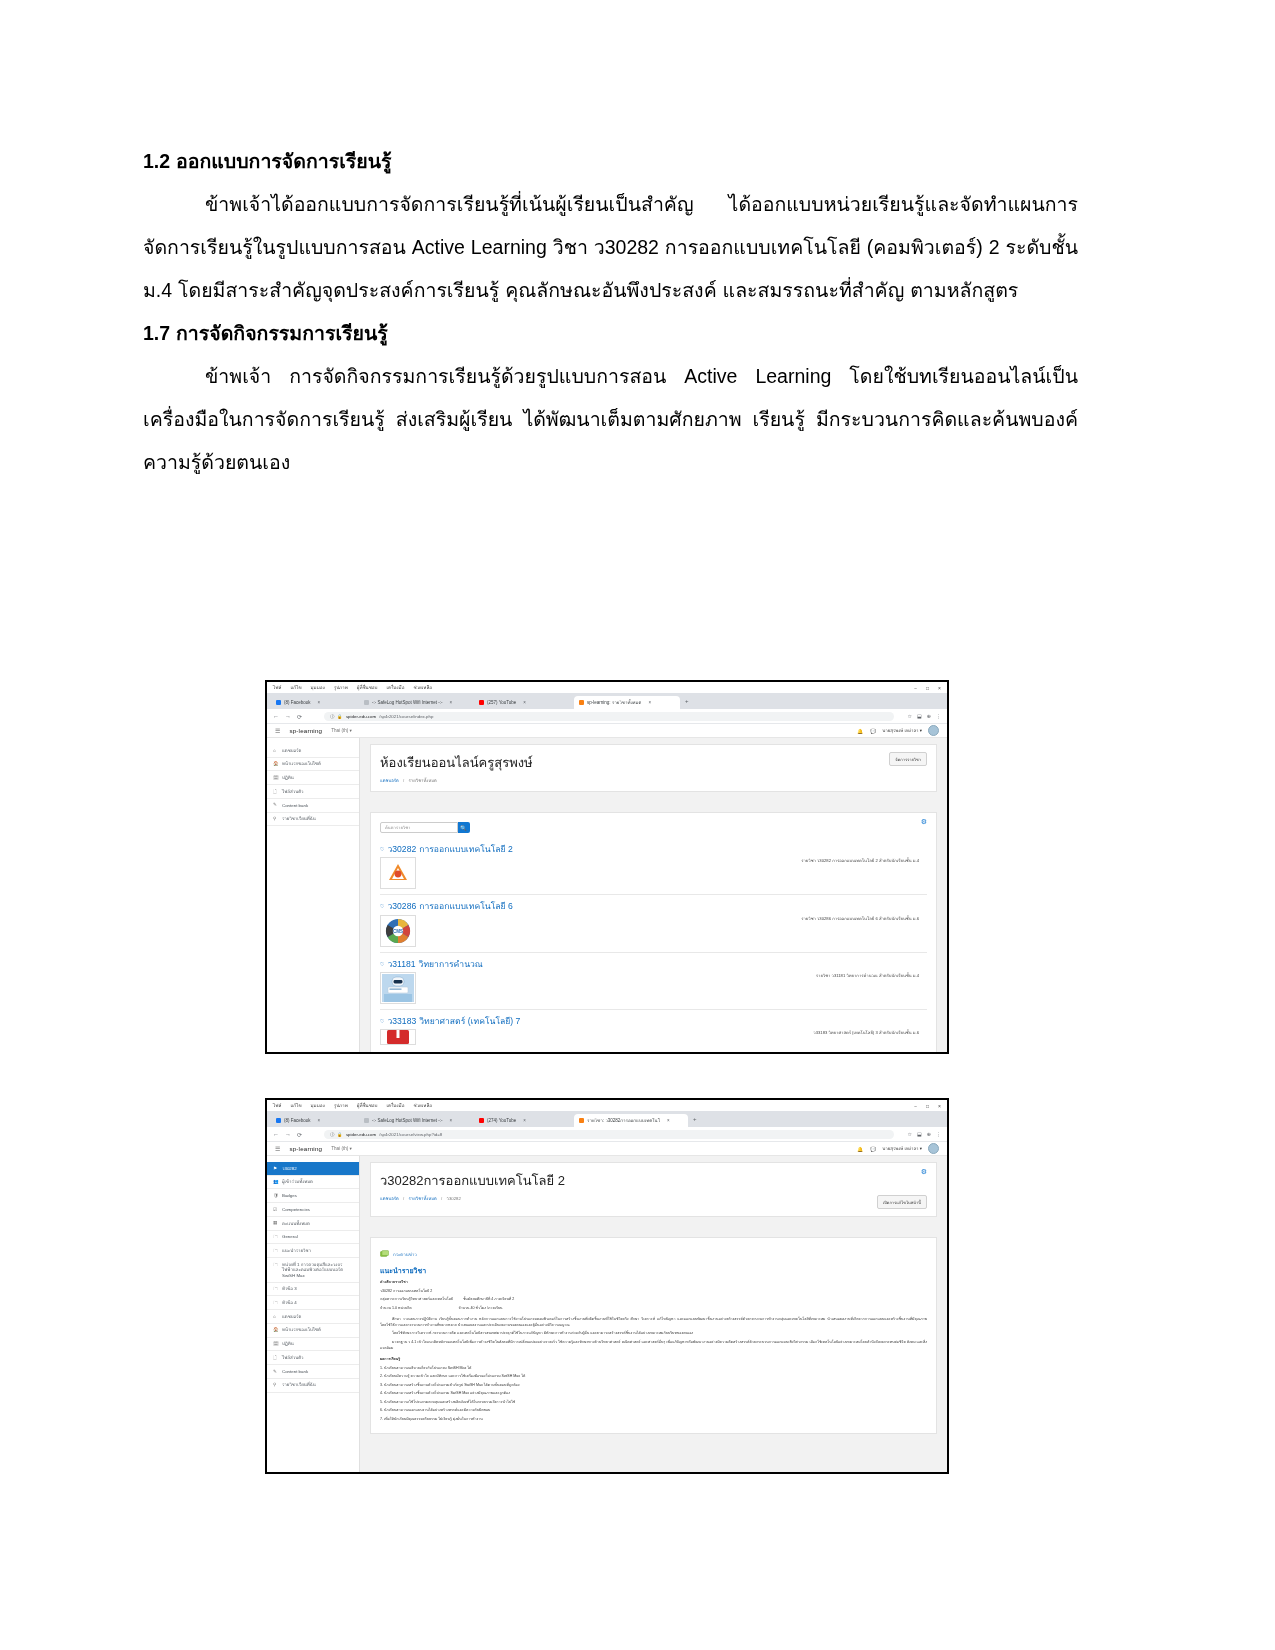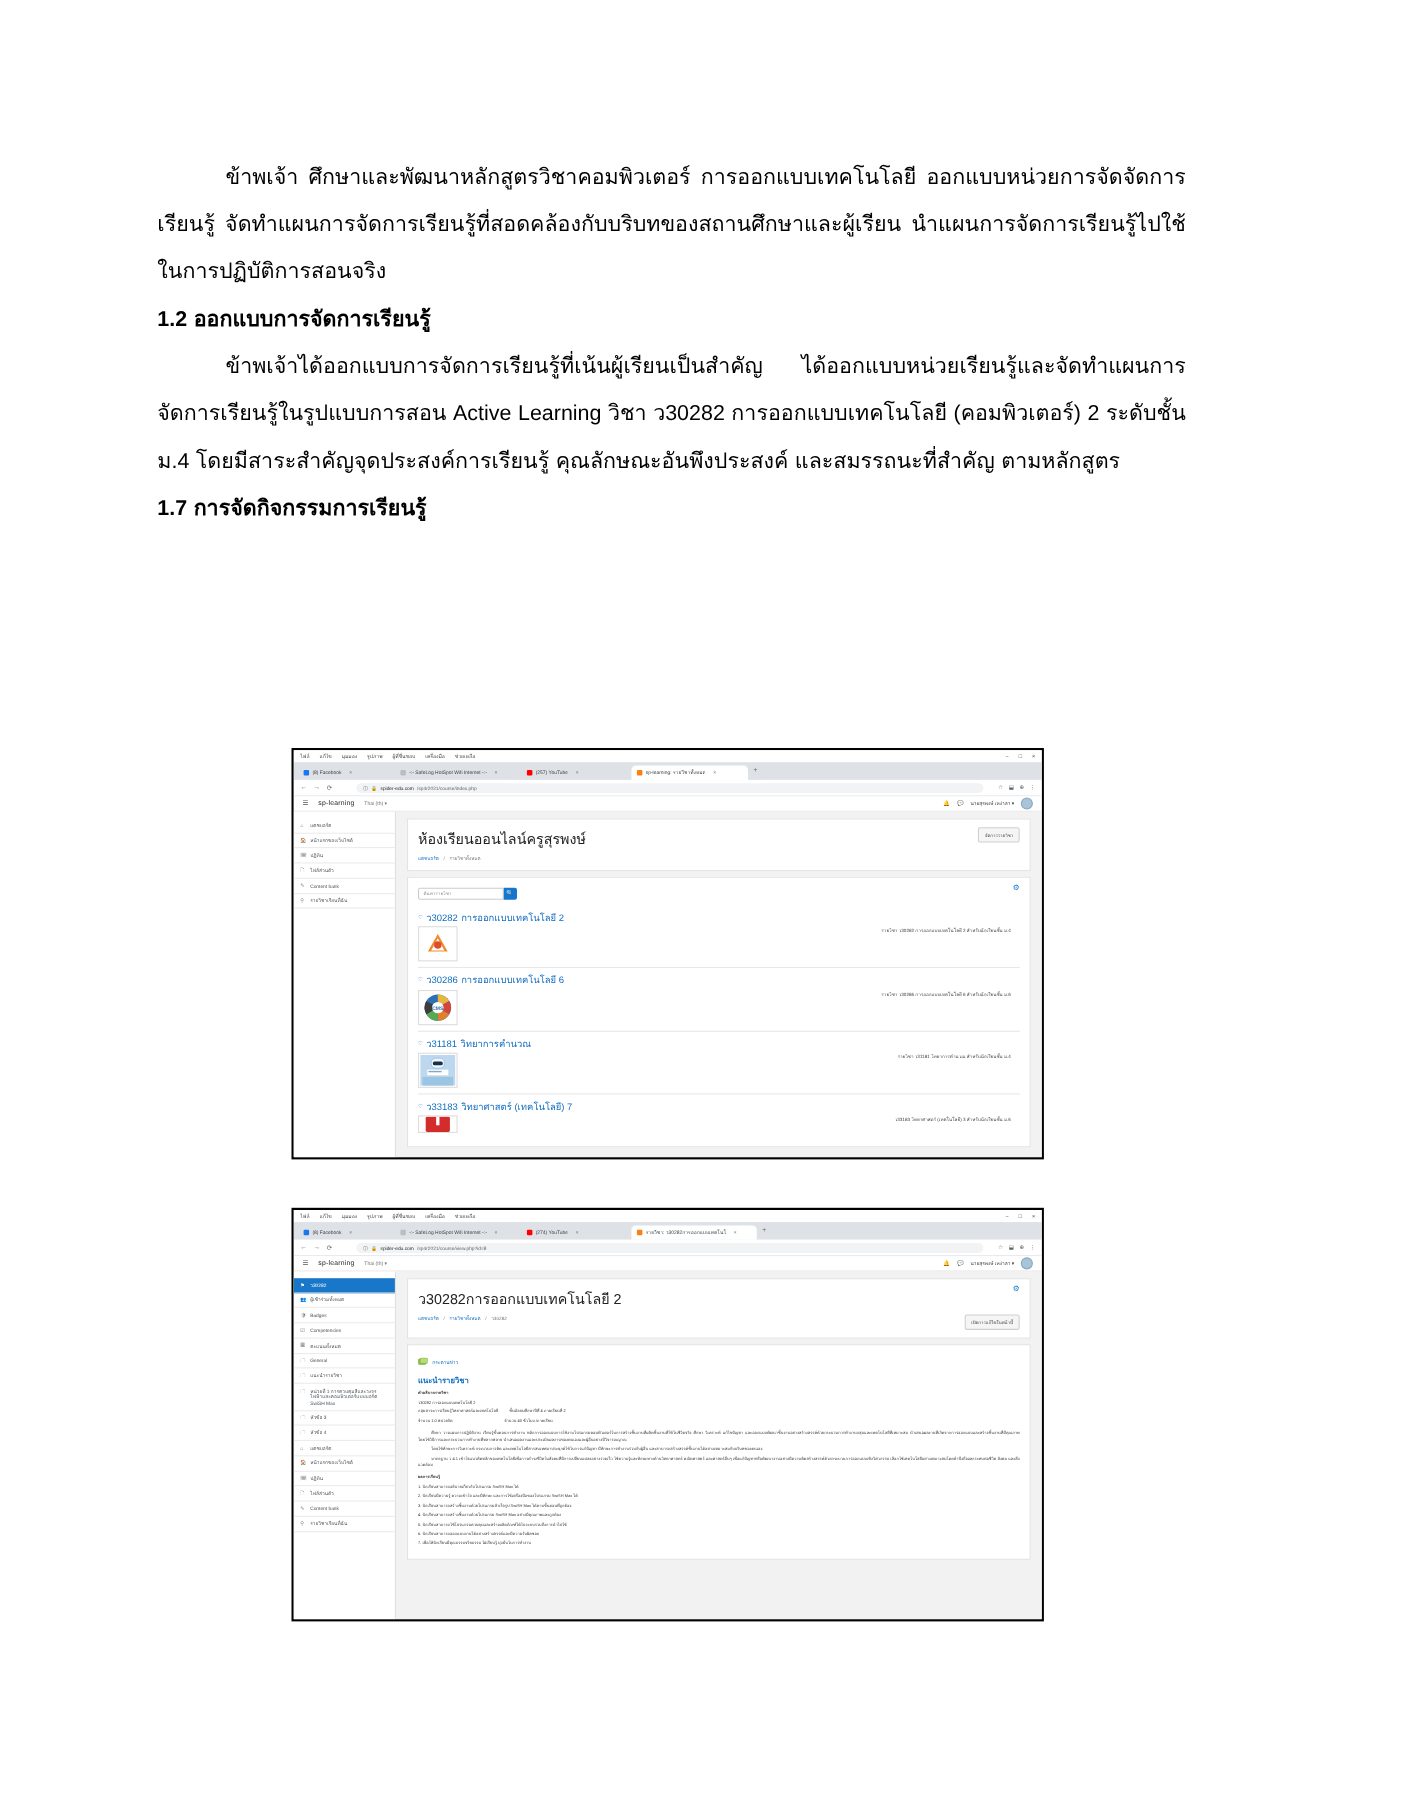--- a/index.html
+++ b/index.html
@@ -101,21 +101,21 @@
   .sitem{
     display:flex;align-items:center;gap:4px;
     padding:3.5px 6px;font-size:4.4px;color:#495057;
     border-bottom:1px solid #ececec;line-height:1.25;
   }
   .sitem .sic{font-size:4.6px;color:#767676;flex:none;width:5px;}
   .sitem.active{background:#1877c9;color:#fff;}
   .sitem.active .sic{color:#fff;}
   .sitem.multi{align-items:flex-start;}
   .mmain{flex:1;padding:6px 10px 0 10px;min-width:0;overflow:hidden;}
-  .card{background:#fff;border:1px solid #e3e3e3;border-radius:0;margin-bottom:5px;padding:7px 9px;}
+  .card{background:#fff;border:1px solid #e3e3e3;border-radius:0;margin-bottom:20px;padding:7px 9px;}
   .page-h1{font-size:13px;color:#222;margin:0 0 4px 0;font-weight:400;}
   .crumbs{font-size:4.3px;color:#0f6cbf;}
   .crumbs .sep{color:#888;margin:0 3px;}
   .crumbs .cur{color:#767676;}
   .hdr-row{display:flex;align-items:flex-start;}
   .hdr-row .btn{
     margin-left:auto;background:#f5f5f5;border:1px solid #d0d0d0;
     border-radius:2px;font-size:4px;color:#333;padding:2.5px 5px;white-space:nowrap;
   }
   .btn-primary{background:#1177d1;border-color:#1177d1;color:#fff;}
@@ -146,24 +146,24 @@
   .tiny{font-size:3.6px;color:#333;line-height:1.55;margin:0 0 3px 0;}
   .tiny.b{font-weight:700;}
   .tiny-just{text-align:justify;}
 </style>
 </head>
 <body>
 
 <div class="page">
 
   <div class="doc-text">
-    <p class="para indent">ข้าพเจ้า ศึกษาและพัฒนาหลักสูตรวิชาคอมพิวเตอร์ การออกแบบเทคโนโลยี ออกแบบหน่วยการจัดจัดการเรียนรู้ จัดทำแผนการจัดการเรียนรู้ที่สอดคล้องกับบริบทของสถานศึกษาและผู้เรียน นำแผนการจัดการเรียนรู้ไปใช้ในการปฏิบัติการสอนจริง</p>
     <p class="para heading">1.2 ออกแบบการจัดการเรียนรู้</p>
     <p class="para indent">ข้าพเจ้าได้ออกแบบการจัดการเรียนรู้ที่เน้นผู้เรียนเป็นสำคัญ ได้ออกแบบหน่วยเรียนรู้และจัดทำแผนการจัดการเรียนรู้ในรูปแบบการสอน Active Learning วิชา ว30282 การออกแบบเทคโนโลยี (คอมพิวเตอร์) 2 ระดับชั้น ม.4 โดยมีสาระสำคัญจุดประสงค์การเรียนรู้ คุณลักษณะอันพึงประสงค์ และสมรรถนะที่สำคัญ ตามหลักสูตร</p>
     <p class="para heading">1.7 การจัดกิจกรรมการเรียนรู้</p>
+    <p class="para indent">ข้าพเจ้า การจัดกิจกรรมการเรียนรู้ด้วยรูปแบบการสอน Active Learning โดยใช้บทเรียนออนไลน์เป็นเครื่องมือในการจัดการเรียนรู้ ส่งเสริมผู้เรียน ได้พัฒนาเต็มตามศักยภาพ เรียนรู้ มีกระบวนการคิดและค้นพบองค์ความรู้ด้วยตนเอง</p>
   </div>
 
   <div class="shot" id="shot1">
     <div class="browser">
 
       <div class="bmenu">
         <span>ไฟล์</span>
         <span>แก้ไข</span>
         <span>มุมมอง</span>
         <span>รูปภาพ</span>

